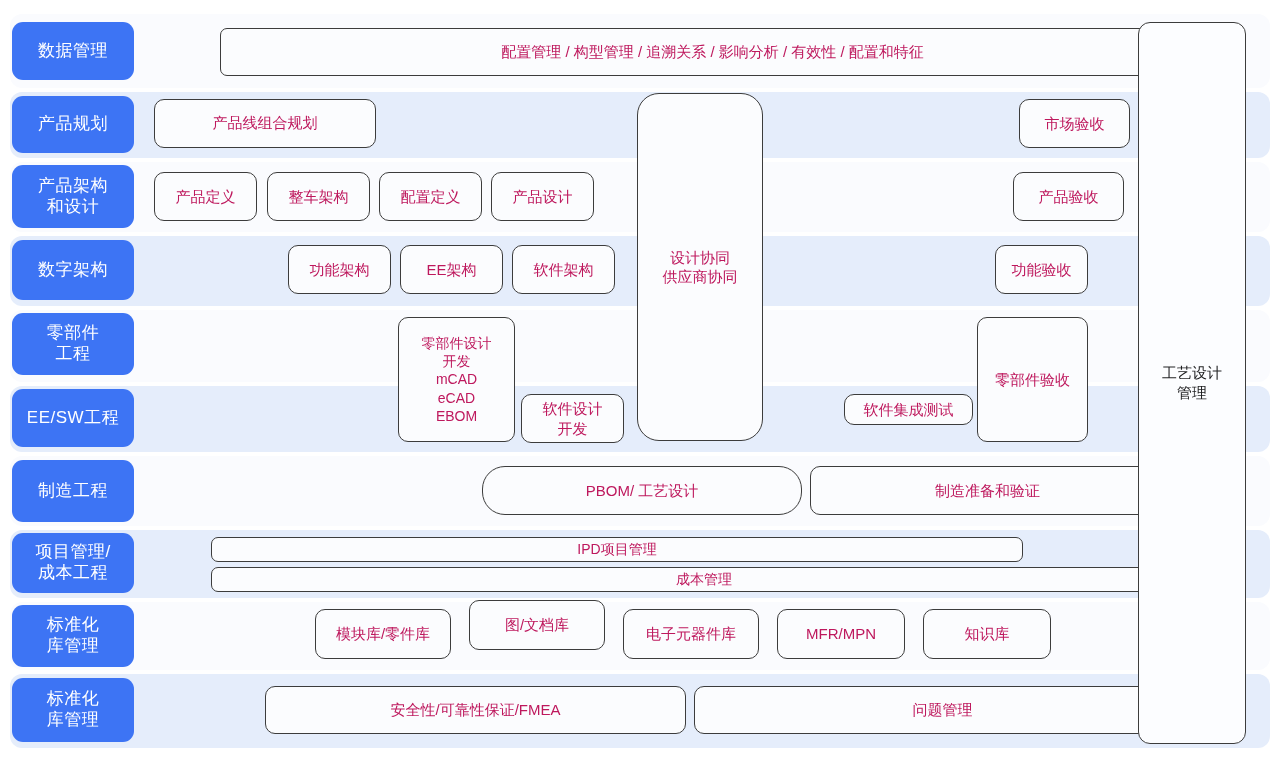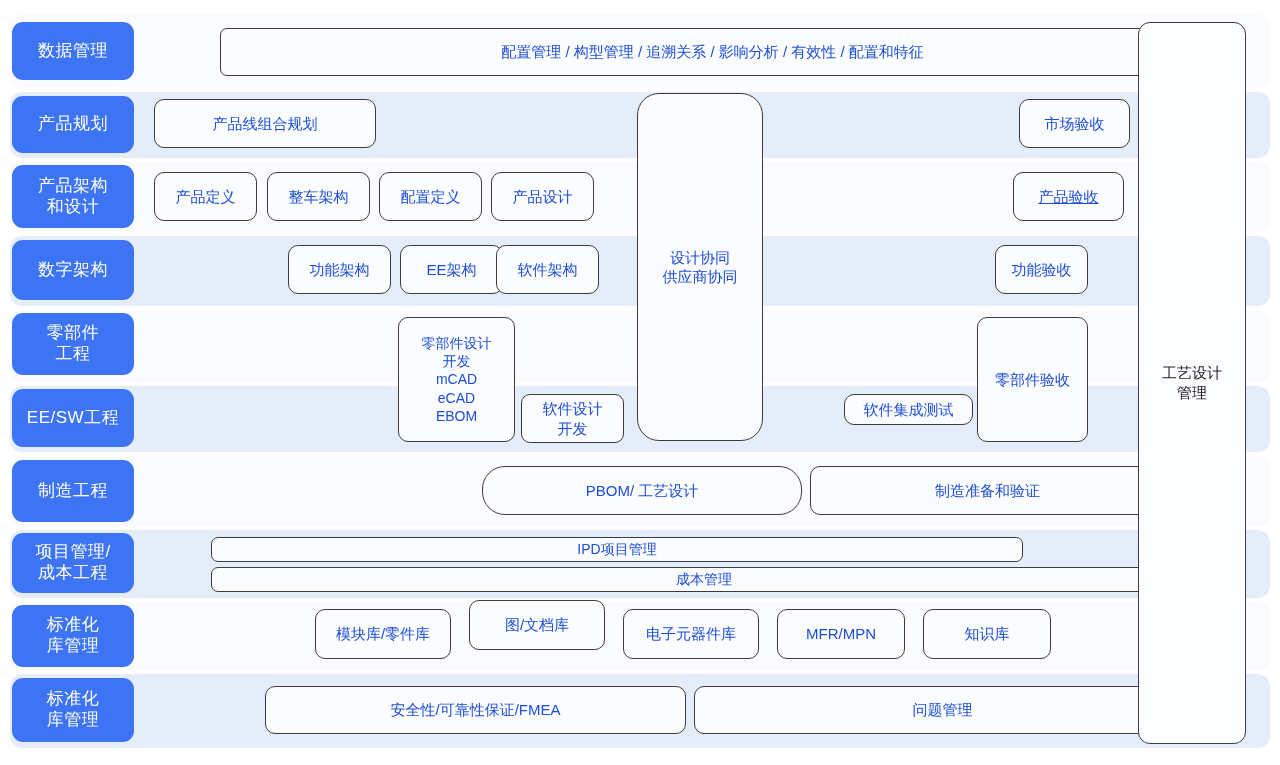--- a/index.html
+++ b/index.html
@@ -46,21 +46,21 @@
   
   .box {
     position: absolute;
     background: #fbfcfe;
     border: 1.4px solid #3c3c3c;
     border-radius: 10px;
     display: flex;
     align-items: center;
     justify-content: center;
     text-align: center;
-    color: #1d4ed8;
+    color: #be185d;
     font-size: 15px;
     line-height: 1.3;
     white-space: pre-line;
     padding: 2px 6px;
   }
   .box.wide-thin { border-radius: 7px; font-size: 14px; }
 
   .box.vtall { border-radius: 22px; }
 
   
@@ -106,45 +106,45 @@
   <div class="rail" style="top:460px; height:62px;">制造工程</div>
   <div class="rail" style="top:533px; height:60px;">项目管理/
 成本工程</div>
   <div class="rail" style="top:605px; height:62px;">标准化
 库管理</div>
   <div class="rail" style="top:678px; height:64px;">标准化
 库管理</div>
 
   <div class="box wide-thin" style="left:220px; top:28px; width:985px; height:48px; font-size:15px;">配置管理 / 构型管理 / 追溯关系 / 影响分析 / 有效性 / 配置和特征</div>
 
-  <div class="box" style="left:154px; top:99px; width:222px; height:49px;">产品线组合规划</div>
+  <div class="box" style="left:154px; top:99px; width:222px; height:49px;font-family:Liberation Serif, serif;">产品线组合规划</div>
   <div class="box" style="left:1019px; top:99px; width:111px; height:49px;">市场验收</div>
 
   <div class="box" style="left:154px; top:172px; width:103px; height:49px;">产品定义</div>
   <div class="box" style="left:267px; top:172px; width:103px; height:49px;">整车架构</div>
   <div class="box" style="left:379px; top:172px; width:103px; height:49px;">配置定义</div>
   <div class="box" style="left:491px; top:172px; width:103px; height:49px;text-align:right;">产品设计</div>
-  <div class="box" style="left:1013px; top:172px; width:111px; height:49px;text-decoration:underline;">产品验收</div>
+  <div class="box" style="left:1013px; top:172px; width:111px; height:49px;">产品验收</div>
 
   <div class="box" style="left:288px; top:245px; width:103px; height:49px;">功能架构</div>
   <div class="box" style="left:400px; top:245px; width:103px; height:49px;">EE架构</div>
-  <div class="box" style="left:496px; top:245px; width:103px; height:49px;">软件架构</div>
+  <div class="box" style="left:512px; top:245px; width:103px; height:49px;">软件架构</div>
   <div class="box" style="left:995px; top:245px; width:93px; height:49px;">功能验收</div>
 
   <div class="box vtall" style="left:637px; top:93px; width:126px; height:348px;">设计协同
 供应商协同</div>
 
   <div class="box" style="left:398px; top:317px; width:117px; height:125px; font-size:14px;">零部件设计
 开发
 mCAD
 eCAD
 EBOM</div>
   <div class="box" style="left:977px; top:317px; width:111px; height:125px;">零部件验收</div>
 
-  <div class="box" style="left:521px; top:394px; width:103px; height:49px;border-radius:9px;">软件设计
+  <div class="box" style="left:521px; top:394px; width:103px; height:49px;">软件设计
 开发</div>
   <div class="box" style="left:844px; top:394px; width:129px; height:31px;">软件集成测试</div>
 
   <div class="box" style="left:482px; top:466px; width:320px; height:49px;border-radius:23px;">PBOM/ 工艺设计</div>
   <div class="box" style="left:810px; top:466px; width:355px; height:49px;">制造准备和验证</div>
 
   <div class="box wide-thin" style="left:211px; top:537px; width:812px; height:25px;">IPD项目管理</div>
   <div class="box wide-thin" style="left:211px; top:567px; width:986px; height:25px;">成本管理</div>
 
   <div class="box" style="left:315px; top:609px; width:136px; height:50px;">模块库/零件库</div>

